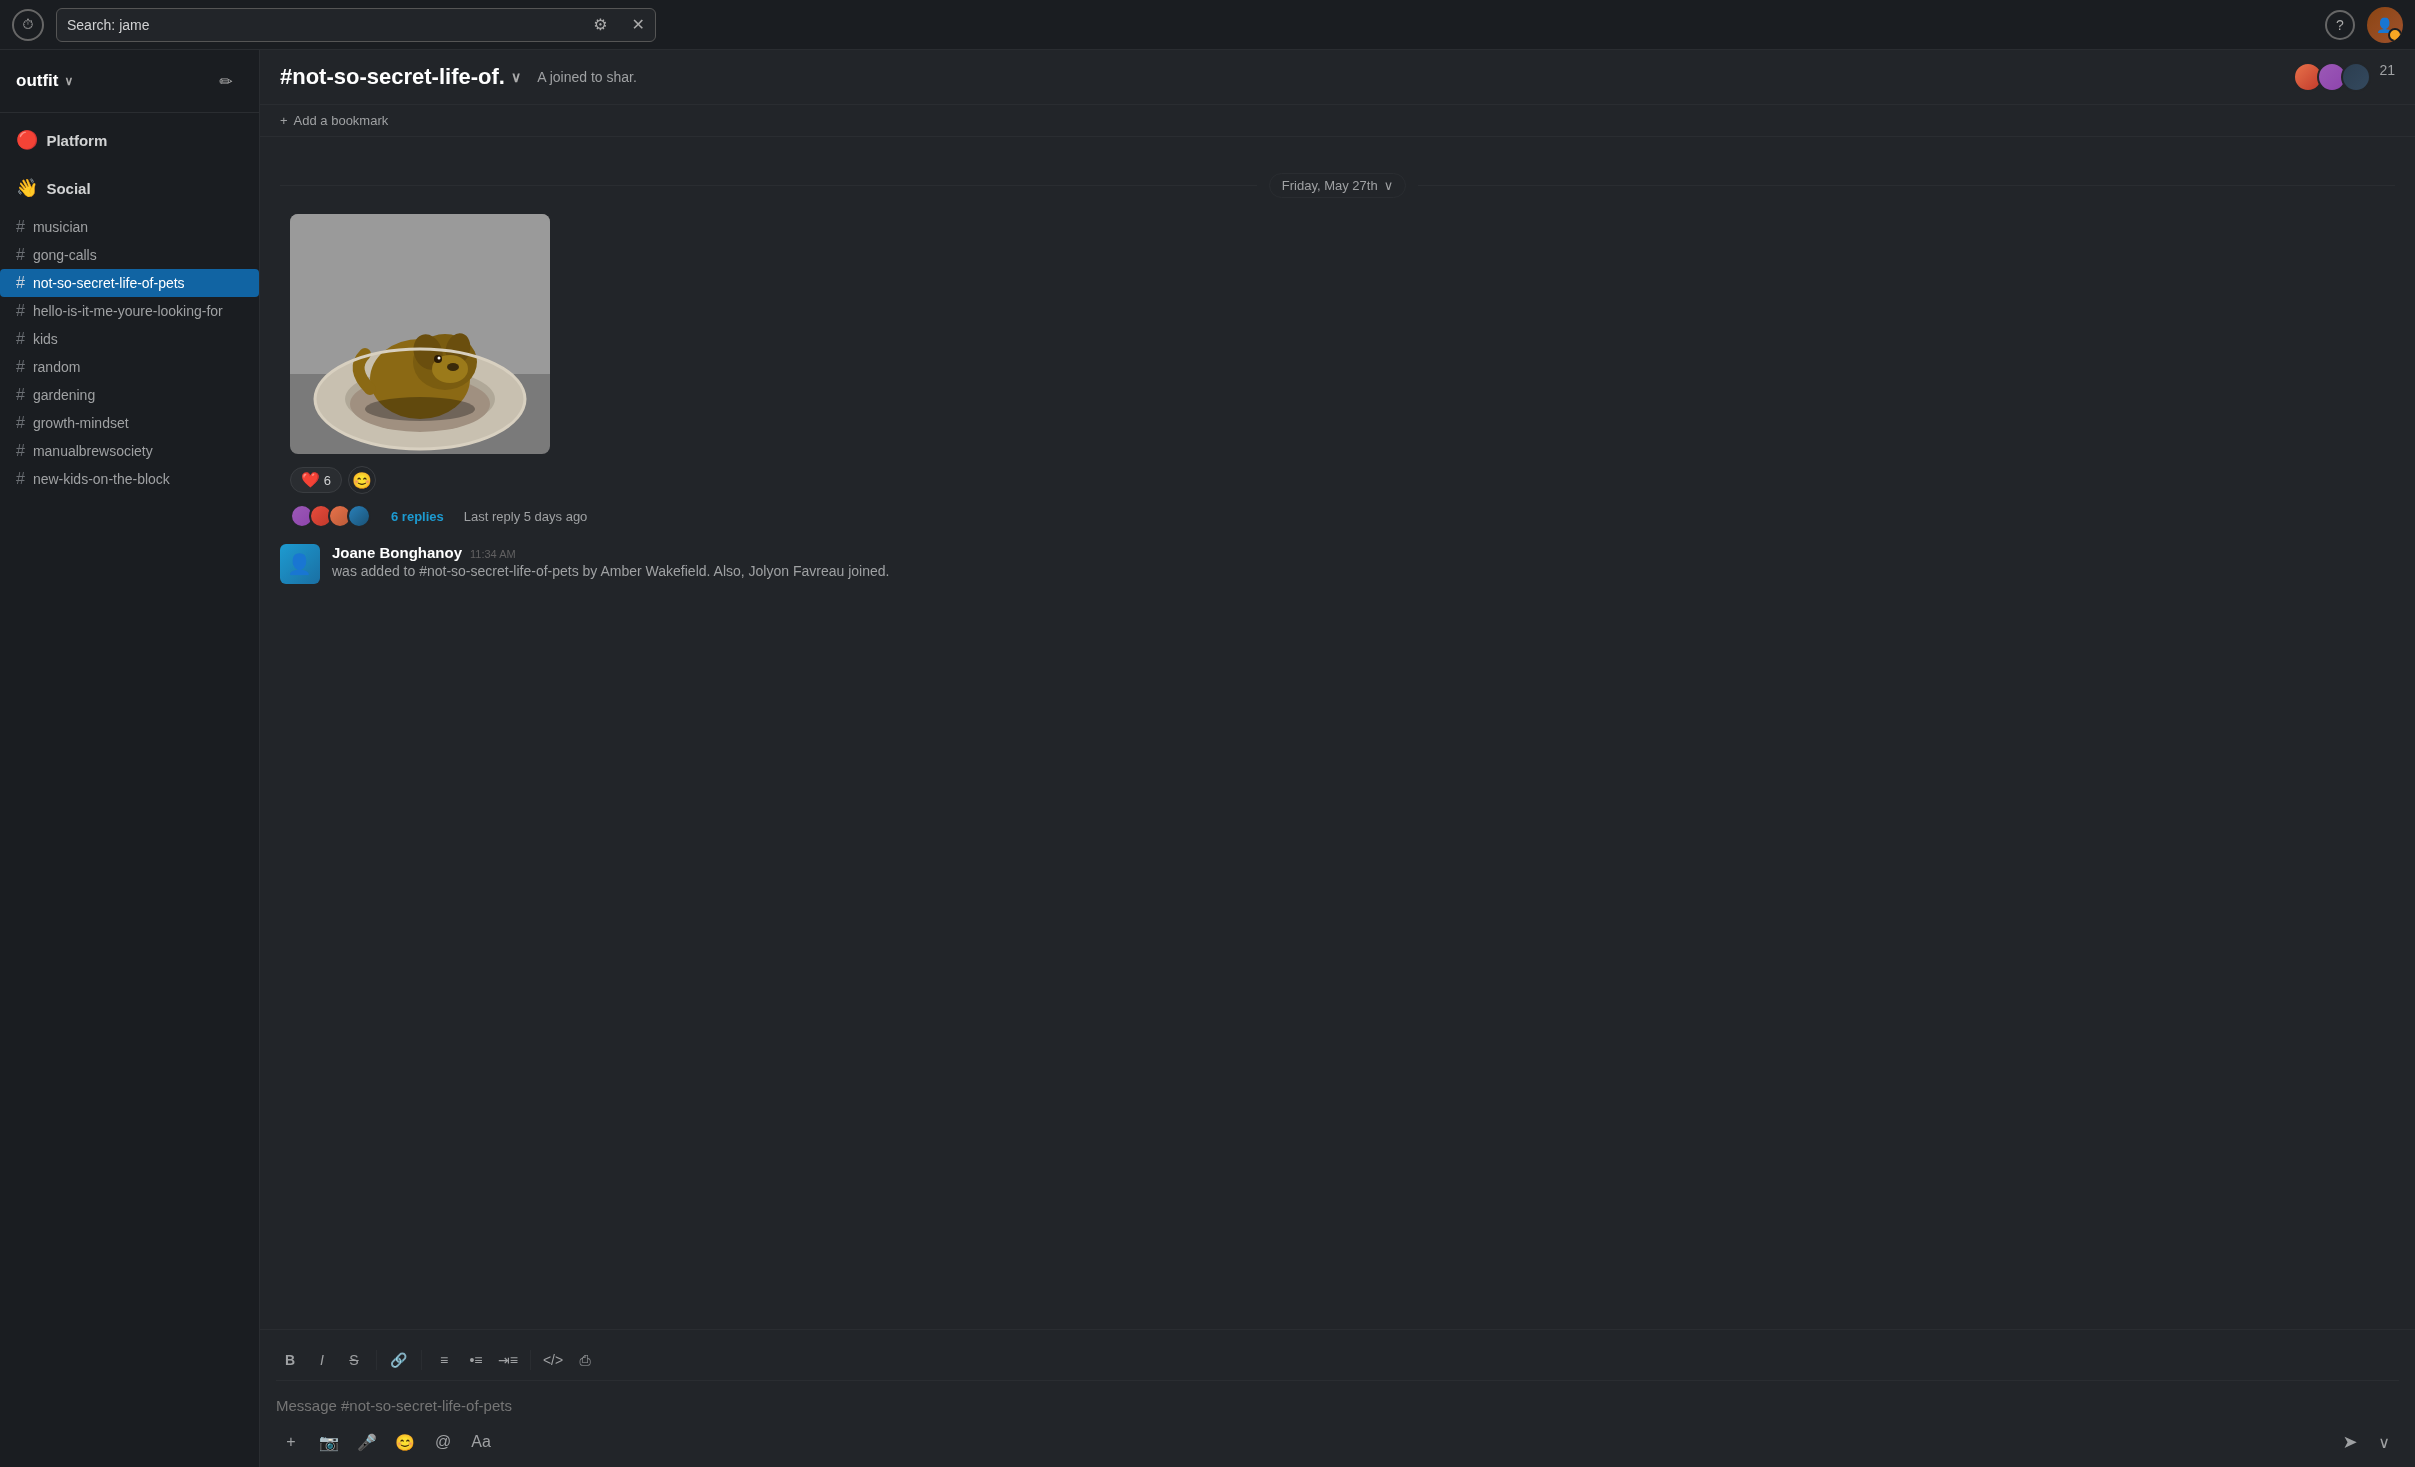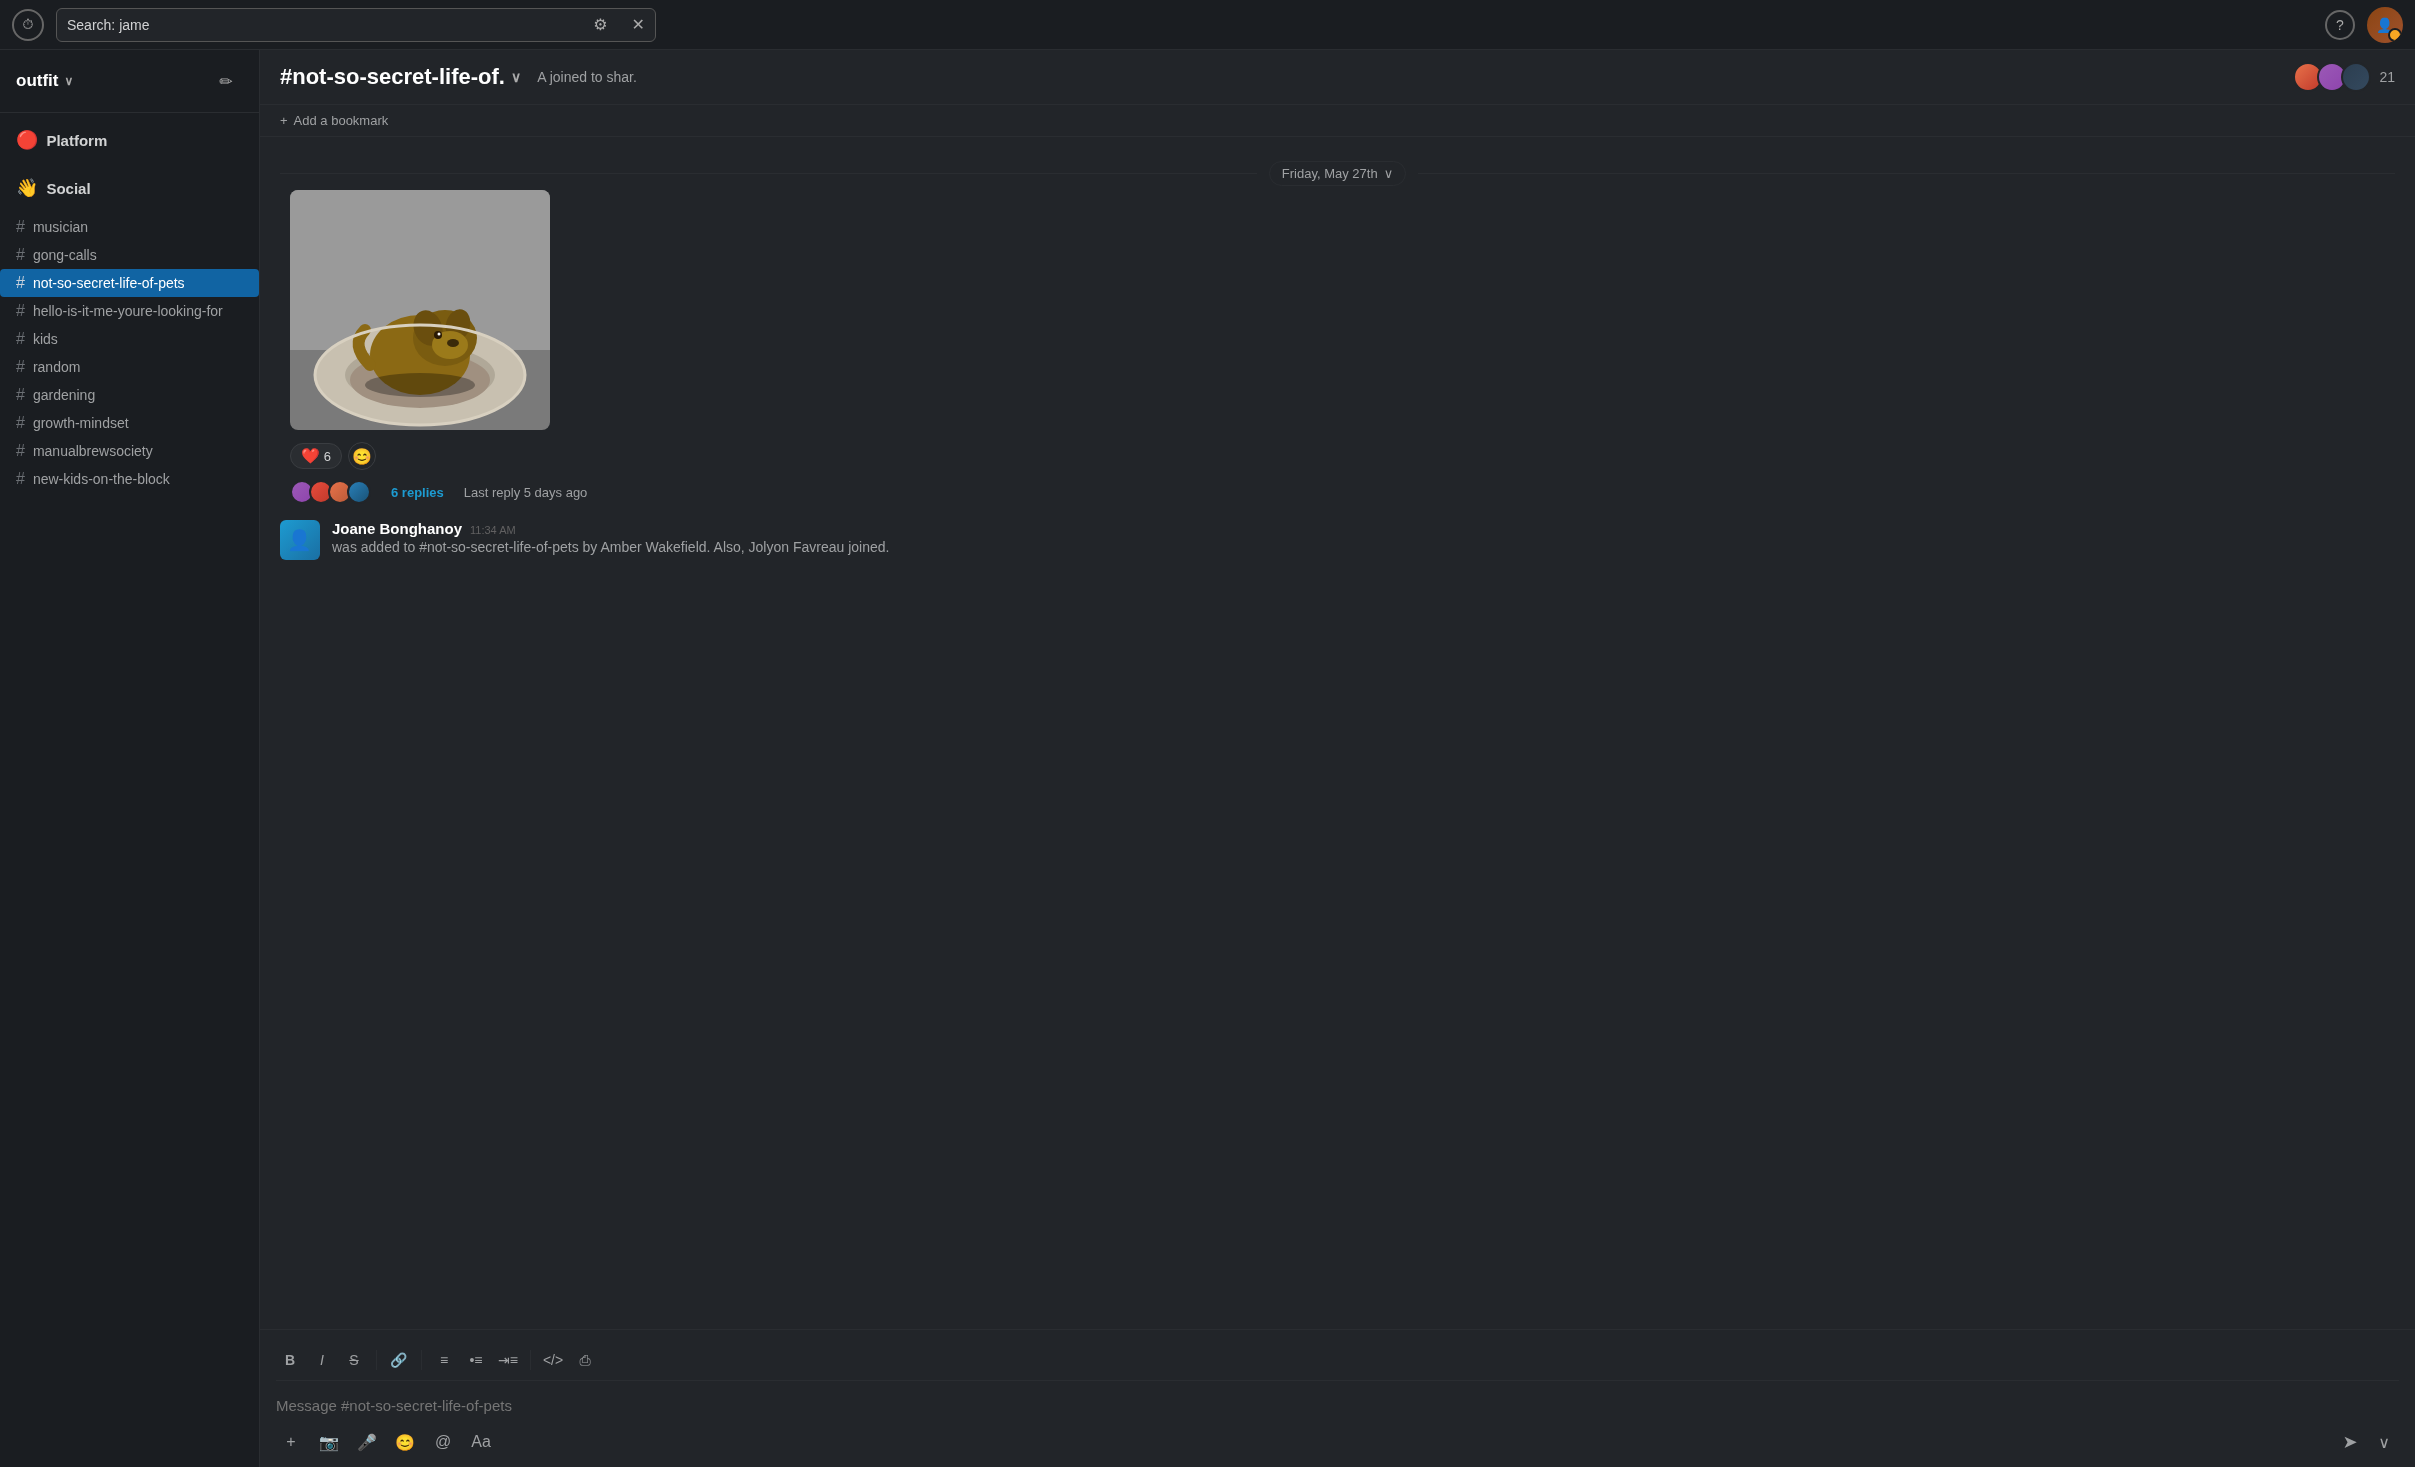--- a/index.html
+++ b/index.html
@@ -223,21 +223,21 @@
       font-size: 14px;
     }
     .channel-description {
       font-size: 14px;
       color: #9fa1a3;
       margin-left: 6px;
     }
     .channel-members {
       margin-left: auto;
       display: flex;
-      align-items: center;
+      align-items: flex-start;
       gap: -6px;
     }
     .member-avatar {
       width: 30px; height: 30px;
       border-radius: 50%;
       border: 2px solid #222529;
       overflow: hidden;
       margin-left: -6px;
       flex-shrink: 0;
     }
@@ -268,21 +268,21 @@
       flex: 1;
       overflow-y: auto;
       padding: 20px;
     }
 
     
     .date-divider {
       display: flex;
       align-items: center;
       gap: 12px;
-      margin: 4px 0;
+      margin: 16px 0;
     }
     .date-divider-line {
       flex: 1;
       height: 1px;
       background: #2a2d31;
     }
     .date-divider-label {
       background: #222529;
       border: 1px solid #2a2d31;
       border-radius: 14px;

